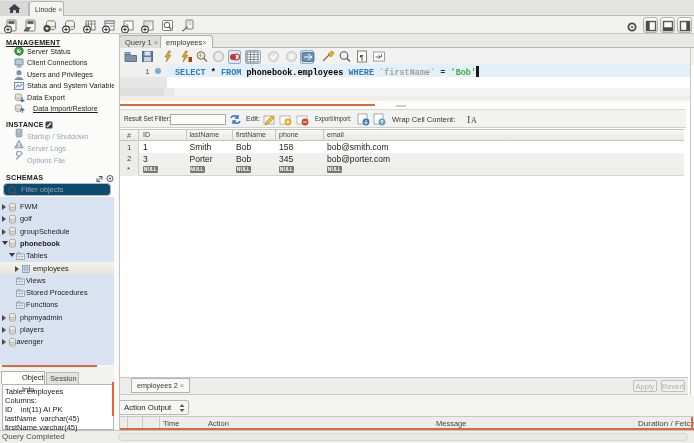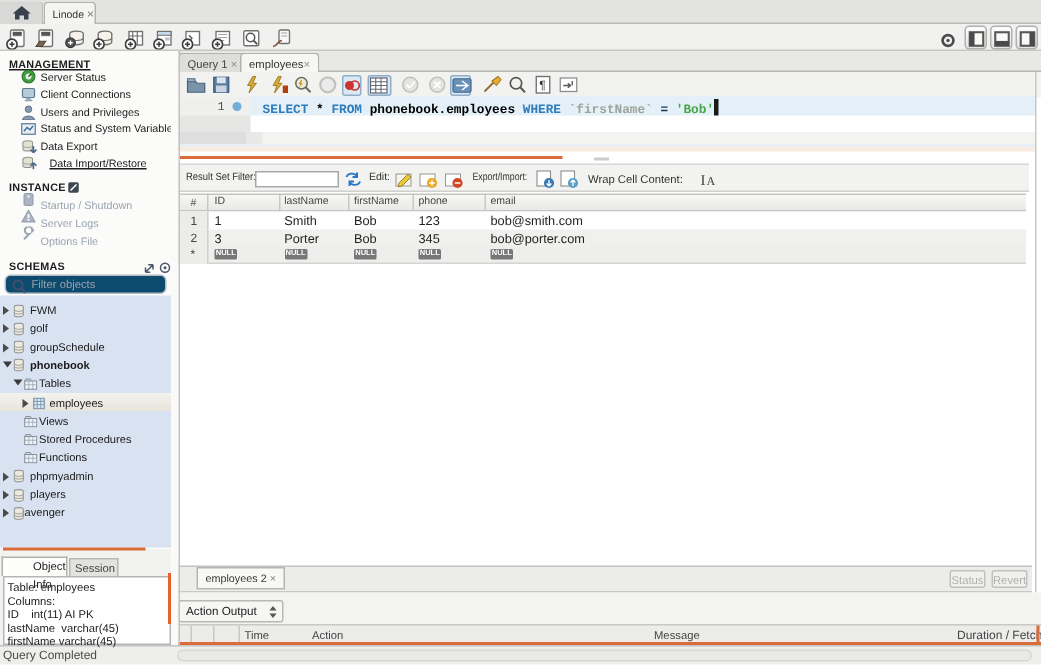--- a/index.html
+++ b/index.html
@@ -533,21 +533,21 @@
     <div class="abs" style="left:156px;top:0;width:1px;height:12px;background:#c8c8c6;"></div>
     <span class="abs" style="left:160px;top:2px;font-size:7px;color:#444;">phone</span>
     <div class="abs" style="left:204px;top:0;width:1px;height:12px;background:#c8c8c6;"></div>
     <span class="abs" style="left:208px;top:2px;font-size:7px;color:#444;">email</span>
     <div class="abs" style="left:0;top:12px;width:565px;height:11.5px;background:#fff;"></div>
     <div class="abs" style="left:0;top:12px;width:20px;height:11.5px;background:#ececea;border-right:1px solid #d0d0ce;"></div>
     <span class="abs" style="left:8px;top:13.5px;font-size:8px;color:#444;">1</span>
     <span class="abs" style="left:24px;top:13px;font-size:8.5px;color:#222;">1</span>
     <span class="abs" style="left:70.5px;top:13px;font-size:8.5px;color:#222;">Smith</span>
     <span class="abs" style="left:117px;top:13px;font-size:8.5px;color:#222;">Bob</span>
-    <span class="abs" style="left:160px;top:13px;font-size:8.5px;color:#222;">123</span>
+    <span class="abs" style="left:160px;top:13px;font-size:8.5px;color:#222;">158</span>
     <span class="abs" style="left:208px;top:13px;font-size:8.5px;color:#222;">bob@smith.com</span>
     <div class="abs" style="left:0;top:23.5px;width:565px;height:11.5px;background:#f0f0ee;"></div>
     <div class="abs" style="left:0;top:23.5px;width:20px;height:11.5px;background:#ececea;border-right:1px solid #d0d0ce;"></div>
     <span class="abs" style="left:8px;top:25px;font-size:8px;color:#444;">2</span>
     <span class="abs" style="left:24px;top:24.5px;font-size:8.5px;color:#222;">3</span>
     <span class="abs" style="left:70.5px;top:24.5px;font-size:8.5px;color:#222;">Porter</span>
     <span class="abs" style="left:117px;top:24.5px;font-size:8.5px;color:#222;">Bob</span>
     <span class="abs" style="left:160px;top:24.5px;font-size:8.5px;color:#222;">345</span>
     <span class="abs" style="left:208px;top:24.5px;font-size:8.5px;color:#222;">bob@porter.com</span>
     <div class="abs" style="left:0;top:35px;width:565px;height:11.5px;background:#eeeeec;border-bottom:1px solid #d4d4d2;"></div>
@@ -555,21 +555,21 @@
     <span class="abs" style="left:8px;top:36px;font-size:8px;color:#444;">*</span>
     <span class="abs nullb" style="left:24px;top:37px;">NULL</span>
     <span class="abs nullb" style="left:70.5px;top:37px;">NULL</span>
     <span class="abs nullb" style="left:117px;top:37px;">NULL</span>
     <span class="abs nullb" style="left:160px;top:37px;">NULL</span>
     <span class="abs nullb" style="left:208px;top:37px;">NULL</span>
   </div>
 
 <div class="abs" style="left:116px;top:377px;width:572px;height:18px;background:#ececea;border-top:1px solid #c6c6c4;border-bottom:1px solid #c8c8c6;"></div>
 <div class="abs" style="left:131px;top:378px;height:15px;background:#f8f8f6;border:1px solid #b4b4b2;font-size:7.2px;line-height:14px;padding:0 5px;color:#333;">employees 2 <span style="color:#888;">×</span></div>
-<div class="abs btn" style="left:633px;top:380px;">Status</div>
+<div class="abs btn" style="left:633px;top:380px;">Apply</div>
 <div class="abs btn" style="left:661px;top:380px;">Revert</div>
 
 <div class="abs" style="left:116px;top:395px;width:578px;height:35px;background:#f3f3f1;"></div>
 <div class="abs" style="left:119px;top:399.5px;width:70px;height:15px;background:#f6f6f4;border:1px solid #b8b8b6;border-radius:2px;font-size:7.8px;line-height:14px;padding-left:4px;color:#222;">Action Output<svg style="position:absolute;right:3px;top:3.5px" width="6" height="8">
       <path d="M3 0 L5.4 3 H0.6 Z" fill="#555"></path>
       <path d="M3 8 L0.6 5 H5.4 Z" fill="#555"></path>
     </svg></div>
 <div class="abs" id="aohdr" style="left:116px;top:416px;width:578px;height:12px;background:#ececea;border-top:1px solid #c8c8c6;font-size:7.5px;color:#444;overflow:hidden;">
   <div style="position:absolute;left:11px;top:0;width:1px;height:12px;background:#c8c8c6;"></div>
     <div style="position:absolute;left:26px;top:0;width:1px;height:12px;background:#c8c8c6;"></div>

